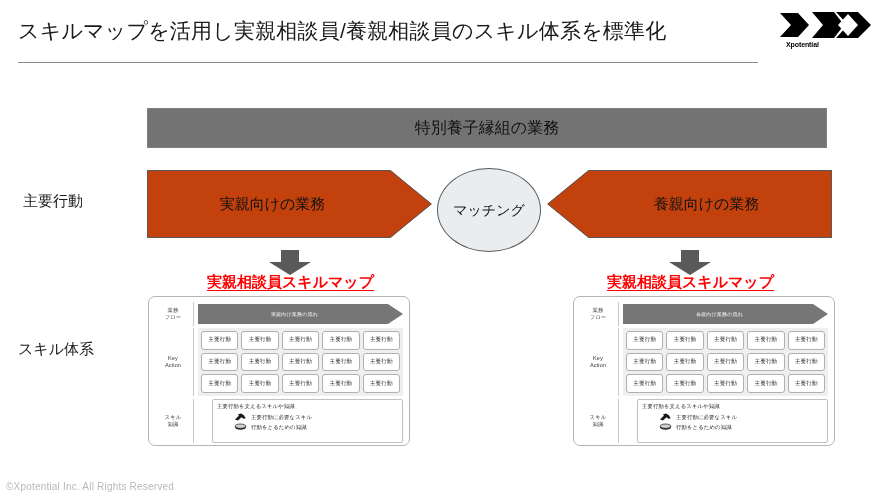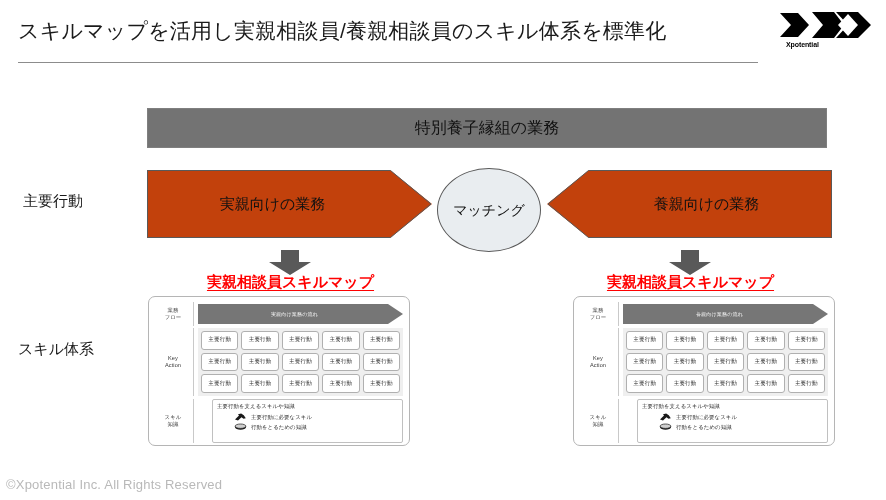--- a/index.html
+++ b/index.html
@@ -284,21 +284,21 @@
     align-items: center;
     justify-content: center;
   }
   .skill-ico svg { display: block; }
 
   
   .footer {
     position: absolute;
     left: 6px;
     bottom: 8px;
-    font-size: 13px;
+    font-size: 10px;
     color: #b9b9b9;
     letter-spacing: 0.2px;
   }
 </style>
 </head>
 <body>
 
 <div id="slide">
 
   <div class="slide-title">スキルマップを活用し実親相談員/養親相談員のスキル体系を標準化</div>

